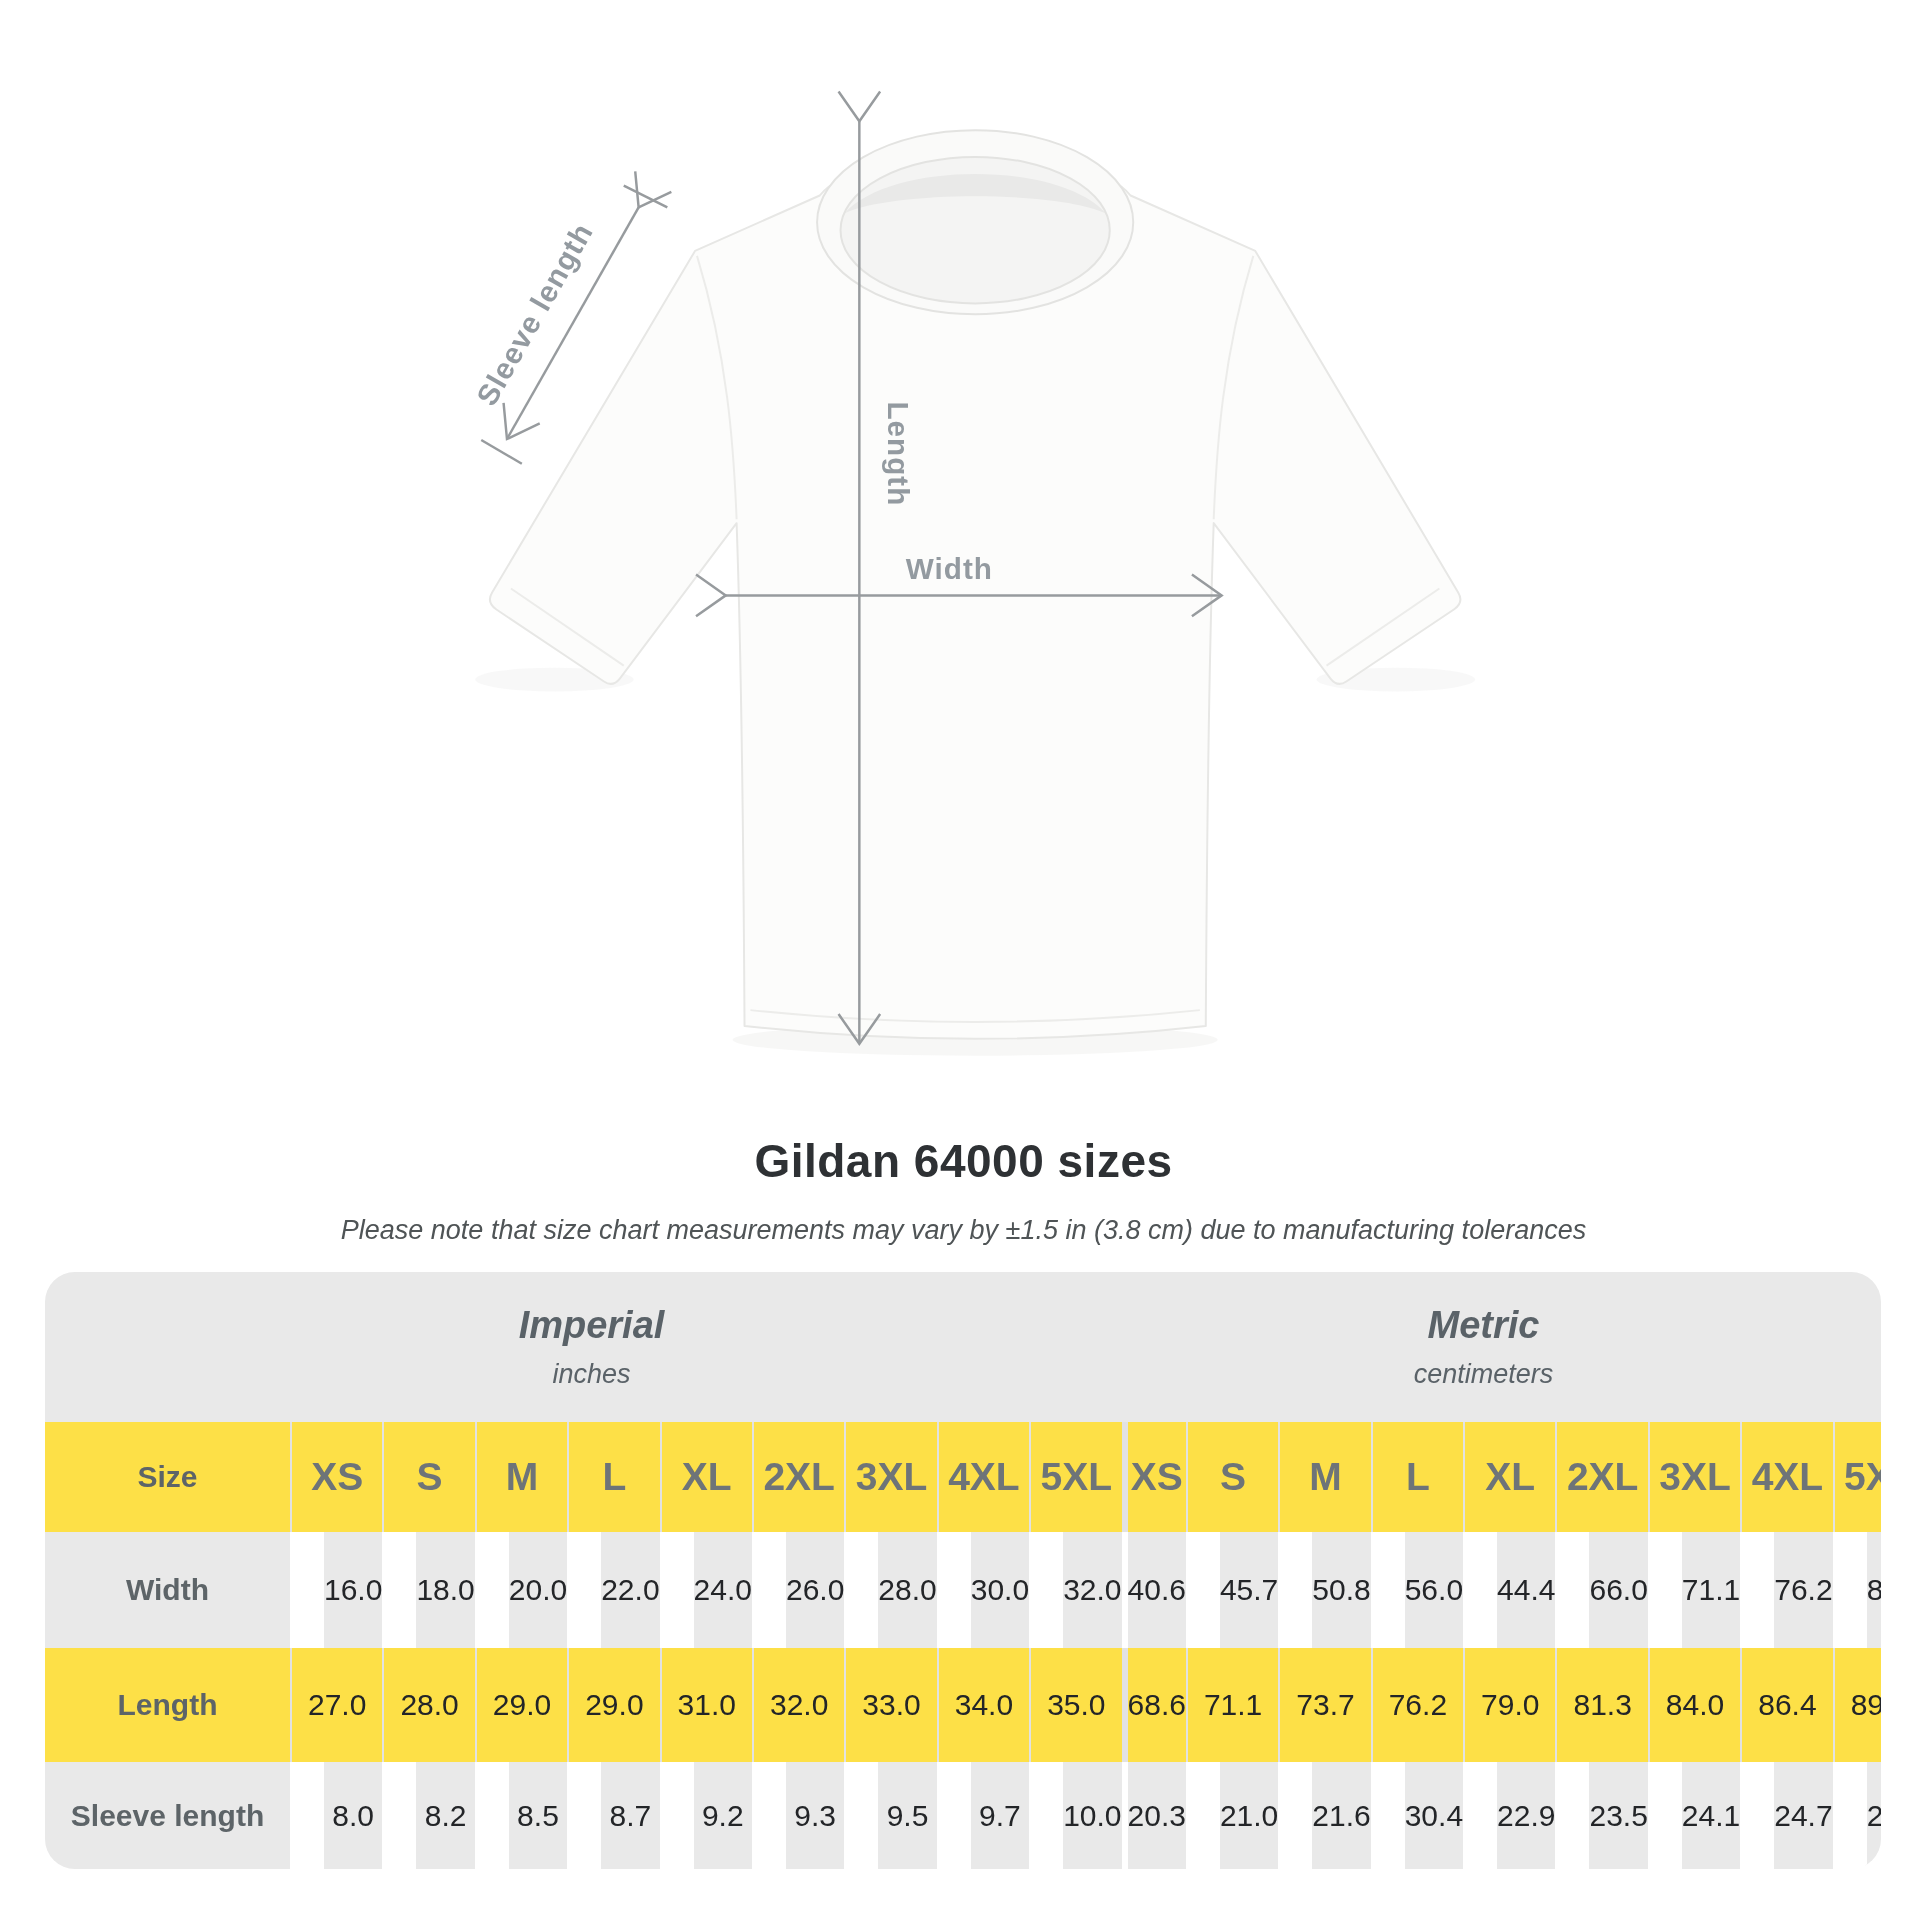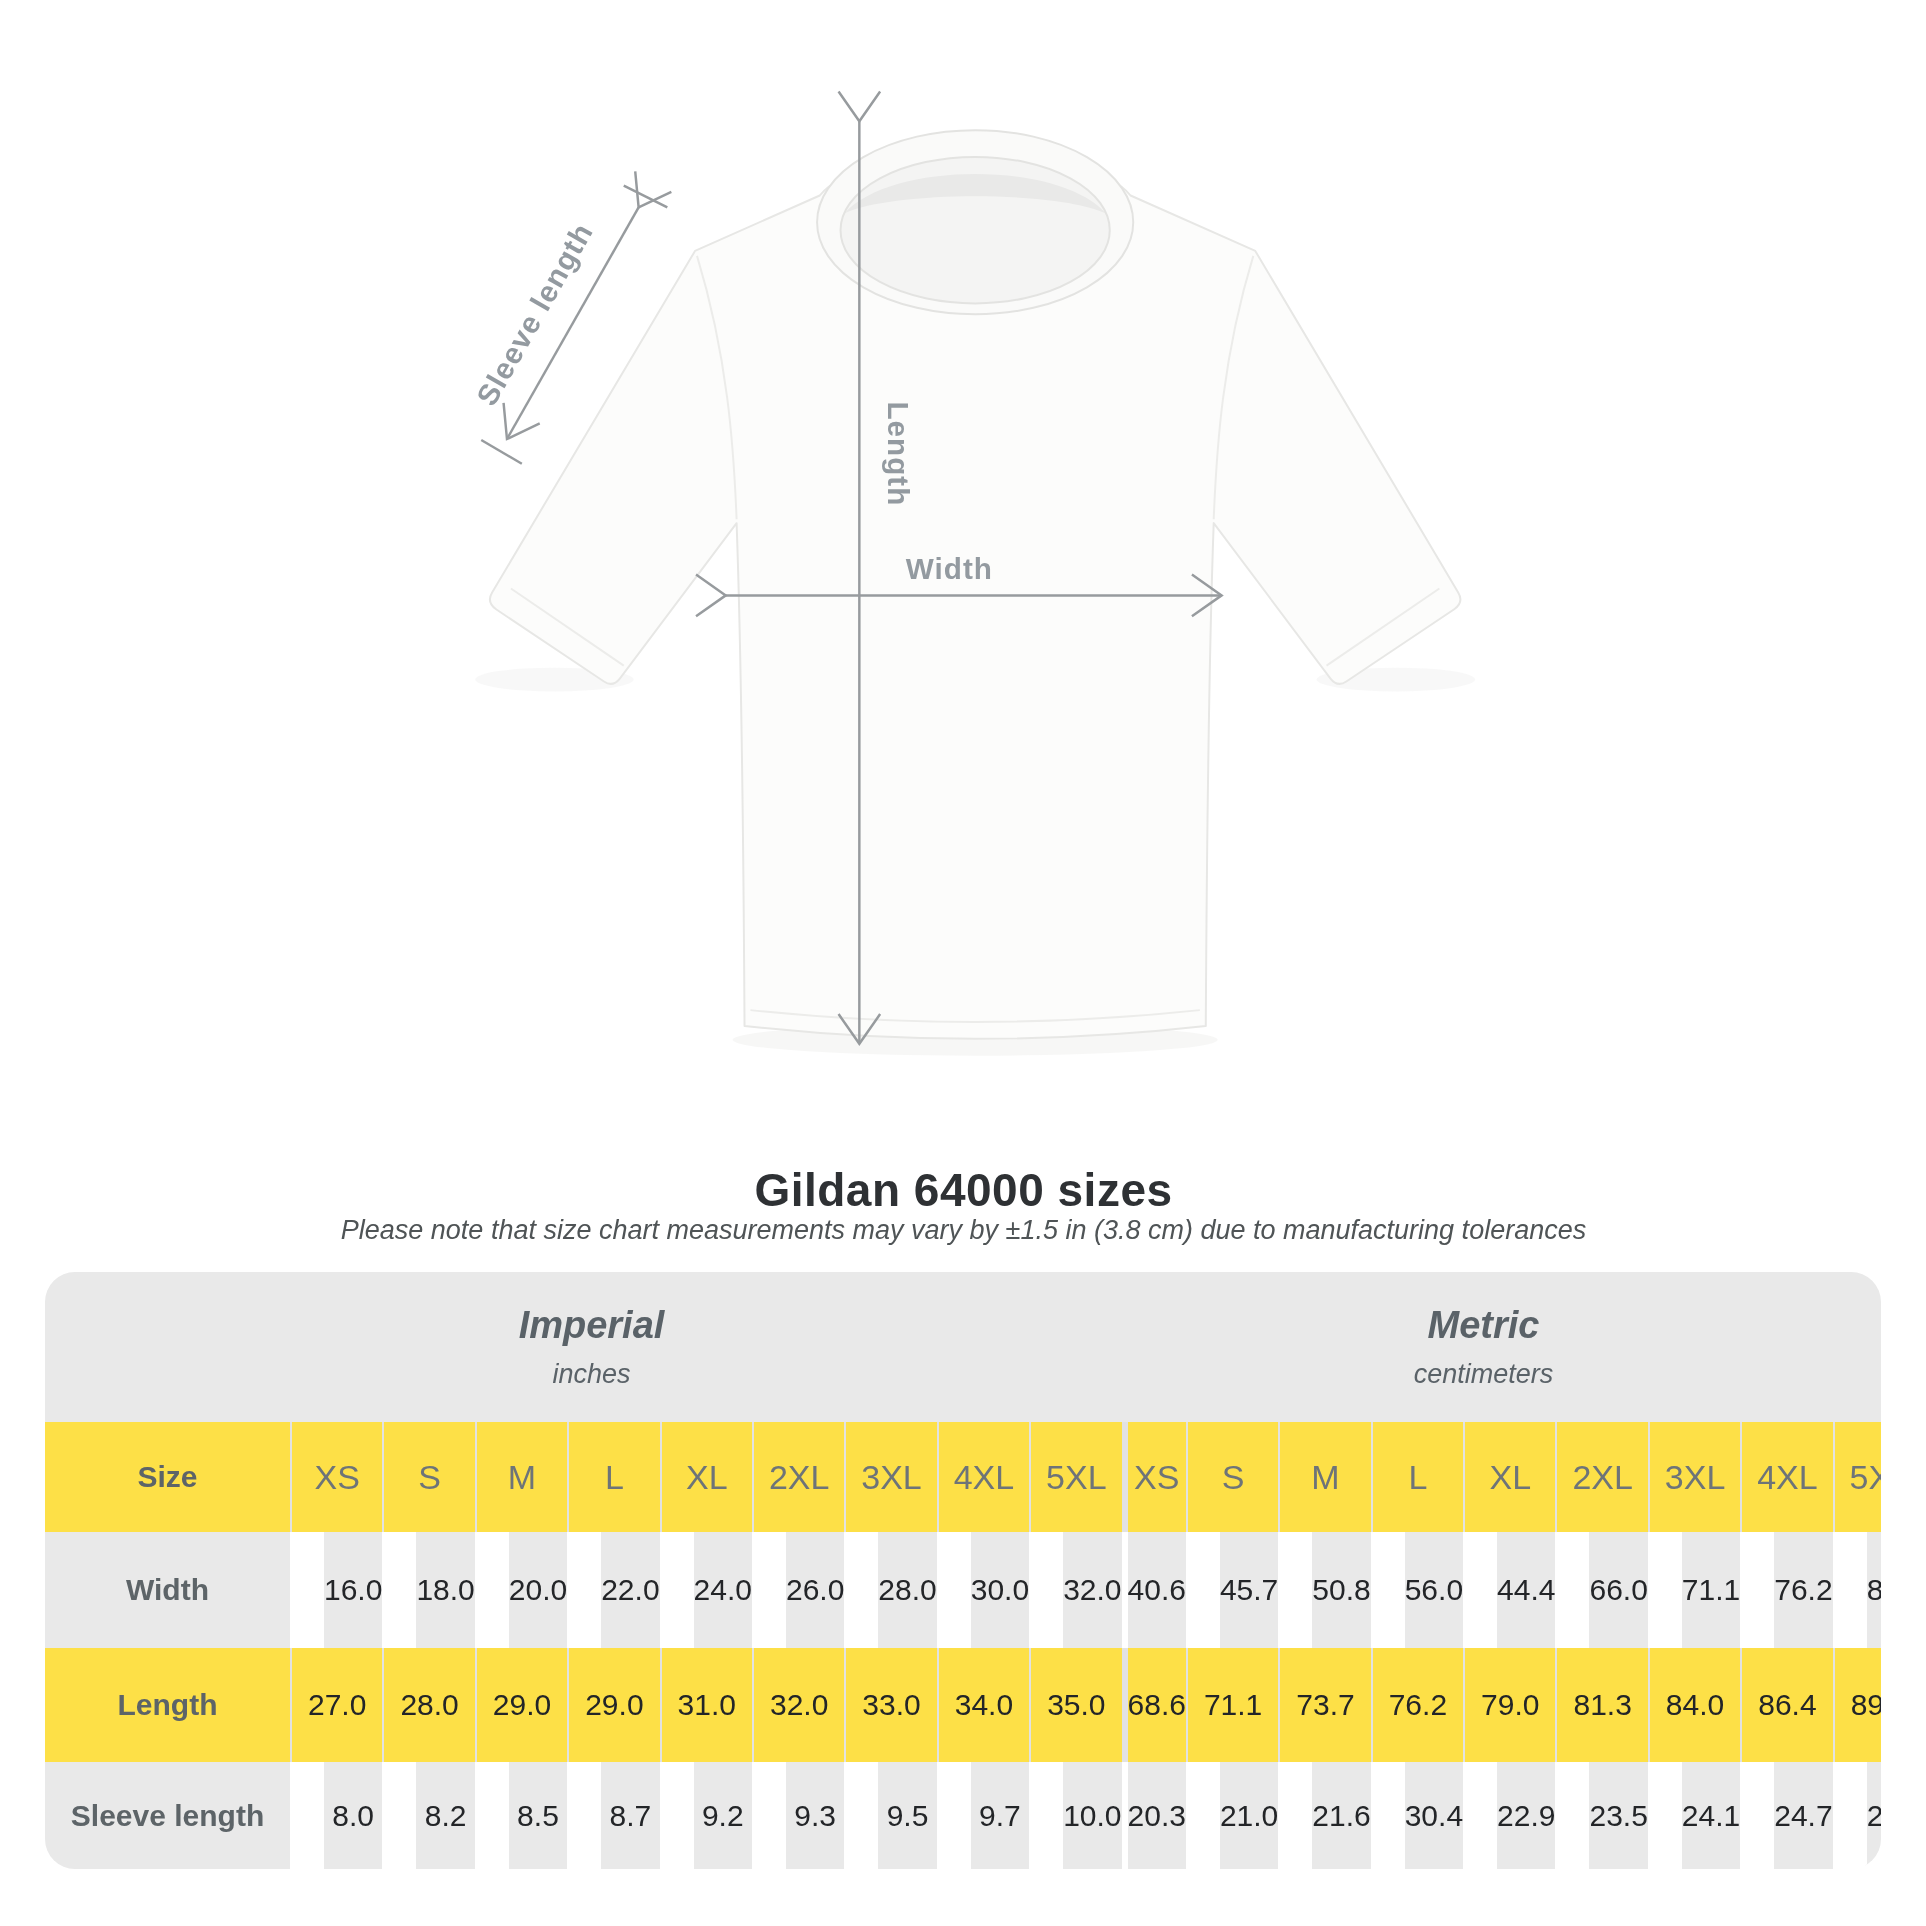--- a/index.html
+++ b/index.html
@@ -23,21 +23,20 @@
     font-family:"Liberation Sans","DejaVu Sans",sans-serif;
     font-size:30px;font-weight:bold;fill:var(--measure-label,#949aa0);
     letter-spacing:1px;
   }
 
   
   .title{
     position:absolute;left:0;top:1136px;width:100%;text-align:center;
     font-size:46px;line-height:51px;font-weight:bold;color:var(--title-text,#2e3134);
     letter-spacing:0.5px;
-    margin-top:29px;
   }
   .subtitle{
     position:absolute;left:0;top:1215px;width:100%;text-align:center;
     font-size:27px;font-style:italic;color:var(--subtitle-text,#4f5456);
   }
 
   
   .table-wrap{
     position:absolute;left:45px;top:1272px;width:1836px;height:597px;
     border-radius:30px;overflow:hidden;background:#ffffff;
@@ -64,21 +63,21 @@
   .cell{
     display:flex;align-items:center;justify-content:center;
     font-size:30px;box-sizing:border-box;
   }
   .r0,.r2{background:#fde047;}
   .r1,.r3{background:var(--accent-gray-band,#e9e9e9);}
   .r0.sep,.r2.sep{border-left:2px solid var(--separator-on-white,#e2e2e2);}
   .r1.sep,.r3.sep{border-left:2px solid var(--separator-on-gray,#ffffff);margin-left:32px;}
   .gapcell.r0,.gapcell.r2{background:var(--separator-on-white,#e2e2e2);}
   .gapcell.r1,.gapcell.r3{background:var(--separator-on-gray,#ffffff);}
-  .hdr{font-weight:normal;font-size:34px;color:var(--size-header-text,#6e7478);}
+  .hdr{font-weight:bold;font-size:39px;color:var(--size-header-text,#6e7478);}
   .rlabel{font-weight:bold;color:var(--row-label-text,#5d6468);}
   .val{color:var(--value-text,#232528);}
 </style>
 </head>
 <body>
 
 <div class="stage">
 
   <svg id="shirt-svg" width="1228" height="1069" viewBox="380 50 1240 1080">
 

